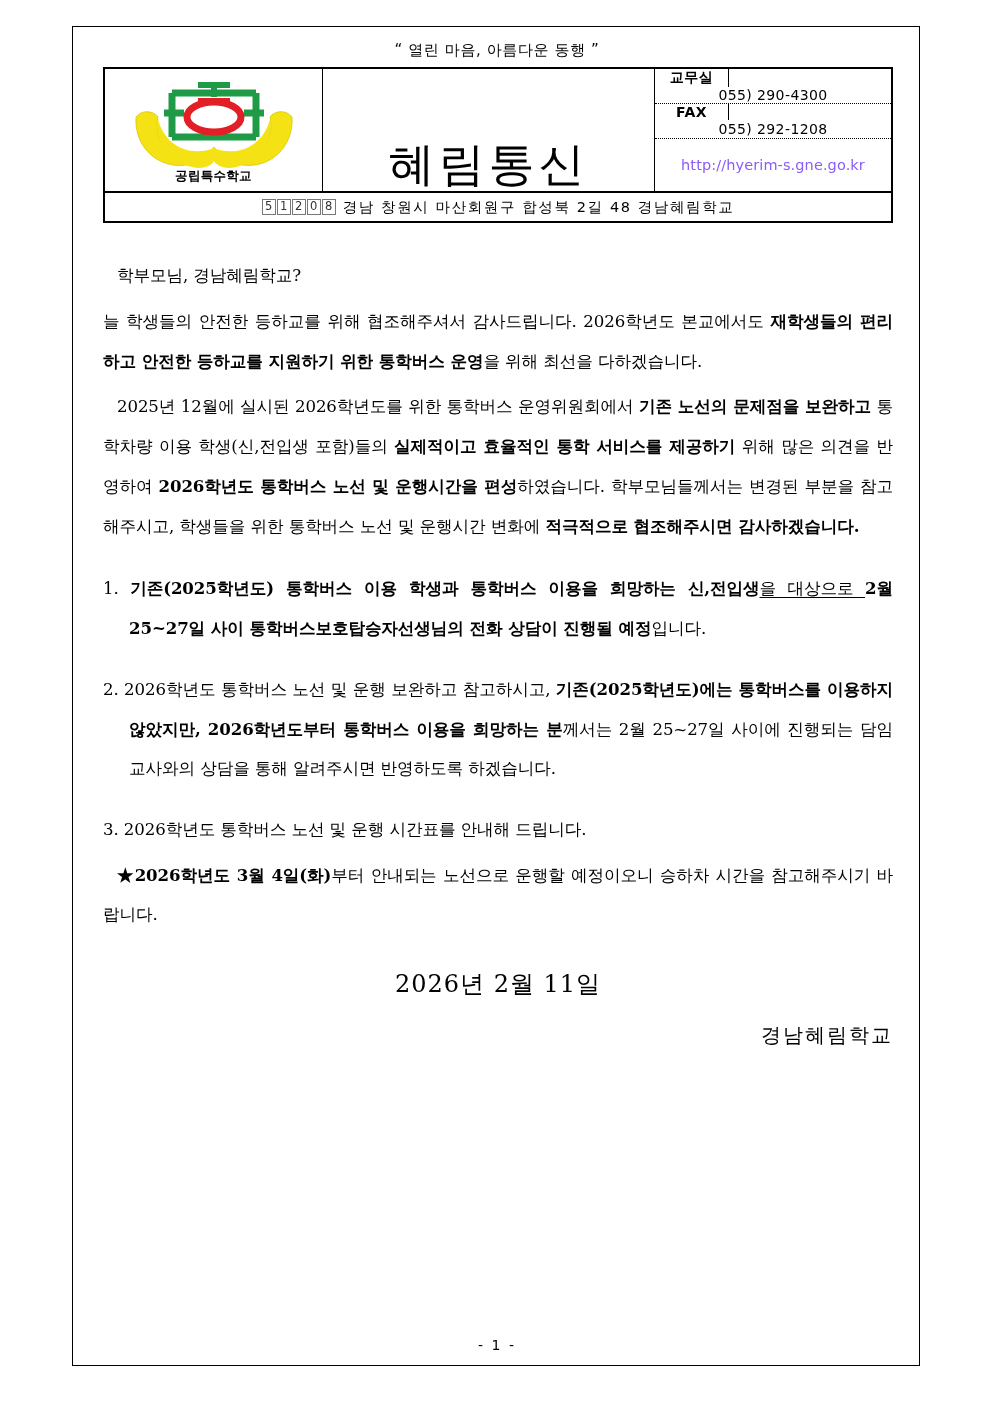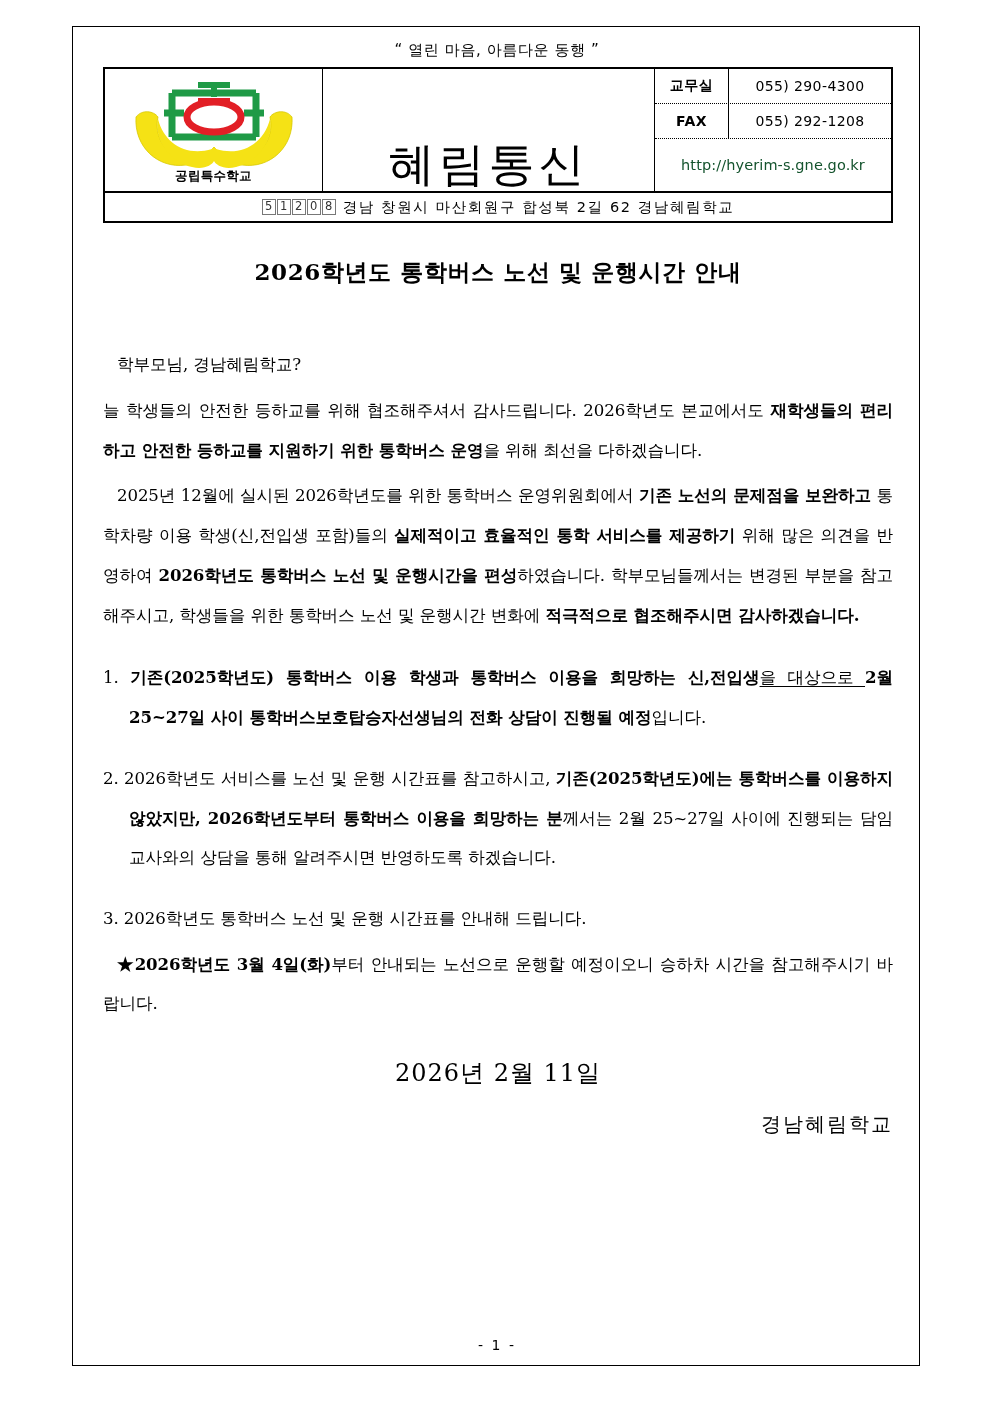--- a/index.html
+++ b/index.html
@@ -86,20 +86,21 @@
     width: 236px;
     box-sizing: border-box;
     display: flex;
     flex-direction: column;
   }
   .contact-row {
     display: flex;
     height: 35px;
     border-bottom: 1.2px dotted #000;
     box-sizing: border-box;
+    flex-direction: column;
   }
   .contact-label {
     width: 74px;
     border-right: 1.2px solid #000;
     box-sizing: border-box;
     display: flex;
     align-items: center;
     justify-content: center;
     font-size: 14px;
     font-weight: bold;
@@ -112,21 +113,21 @@
     justify-content: center;
     font-size: 14px;
     letter-spacing: 0.4px;
   }
   .contact-url {
     flex: 1;
     display: flex;
     align-items: center;
     justify-content: center;
     font-size: 14.5px;
-    color: #14532d;
+    color: #8b5cf6;
     letter-spacing: 0.1px;
   }
 
   .masthead-bottom {
     border-top: 2.2px solid #000;
     height: 28px;
     display: flex;
     align-items: center;
     justify-content: center;
   }
@@ -294,48 +295,47 @@
 
       <div class="masthead-bottom">
         <div class="address-line">
           <span class="zipbox" id="zipbox">
               <span class="zipdigit">5</span>
               <span class="zipdigit">1</span>
               <span class="zipdigit">2</span>
               <span class="zipdigit">0</span>
               <span class="zipdigit">8</span>
             </span>
-          <span>경남 창원시 마산회원구 합성북 2길 62 경남혜림학교</span>
+          <span>경남 창원시 마산회원구 합성북 2길 48 경남혜림학교</span>
         </div>
       </div>
     </div>
 
     <div class="doc-body">
 
-      <div class="doc-title">2026학년도 통학버스 노선 및 운행시간 안내</div>
 
       <p class="para indent">
         <span>학부모님, 경남혜림학교?</span>
       </p>
 
       <p class="para">
         <span> 늘 학생들의 안전한 등하교를 위해 협조해주셔서 감사드립니다. 2026학년도 본교에서도 </span><span class="b">재학생들의 편리하고 안전한 등하교를 지원하기 위한 통학버스 운영</span><span>을 위해 최선을 다하겠습니다.</span>
       </p>
 
       <p class="para indent">
         <span> 2025년 12월에 실시된 2026학년도를 위한 통학버스 운영위원회에서 </span><span class="b">기존 노선의 문제점을 보완하고</span><span> 통학차량 이용 학생(신,전입생 포함)들의 </span><span class="b">실제적이고 효율적인 통학 서비스를 제공하기</span><span> 위해 많은 의견을 반영하여 </span><span class="bu">2026학년도 통학버스 노선 및 운행시간을 편성</span><span>하였습니다. 학부모님들께서는 변경된 부분을 참고해주시고, 학생들을 위한 통학버스 노선 및 운행시간 변화에 </span><span class="b">적극적으로 협조해주시면 감사하겠습니다.</span>
       </p>
 
       <p class="para hang gap-top">
         <span>1.</span>
         <span class="bu">기존(2025학년도) 통학버스 이용 학생과 통학버스 이용을 희망하는 신,전입생</span><span class="u">을 대상으로 </span><span class="bu">2월 25~27일 사이 통학버스보호탑승자선생님의 전화 상담이 진행될 예정</span><span>입니다.</span>
       </p>
 
       <p class="para hang gap-top">
-        <span>2.</span><span> 2026학년도 서비스를 노선 및 운행 시간표를 참고하시고, </span><span class="bu">기존(2025학년도)에는 통학버스를 이용하지 않았지만, 2026학년도부터 통학버스 이용을 희망하는 분</span><span>께서는 2월 25~27일 사이에 진행되는 담임교사와의 상담을 통해 알려주시면 반영하도록 하겠습니다.</span>
+        <span>2.</span><span> 2026학년도 통학버스 노선 및 운행 보완하고 참고하시고, </span><span class="bu">기존(2025학년도)에는 통학버스를 이용하지 않았지만, 2026학년도부터 통학버스 이용을 희망하는 분</span><span>께서는 2월 25~27일 사이에 진행되는 담임교사와의 상담을 통해 알려주시면 반영하도록 하겠습니다.</span>
       </p>
 
       <p class="para hang gap-top">
         <span>3.</span><span> 2026학년도 통학버스 노선 및 운행 시간표를 안내해 드립니다.</span>
       </p>
 
       <p class="para indent">
         <span class="b">★</span><span class="bu">2026학년도 3월 4일(화)</span><span>부터 안내되는 노선으로 운행할 예정이오니 승하차 시간을 참고해주시기 바랍니다.</span>
       </p>
 

